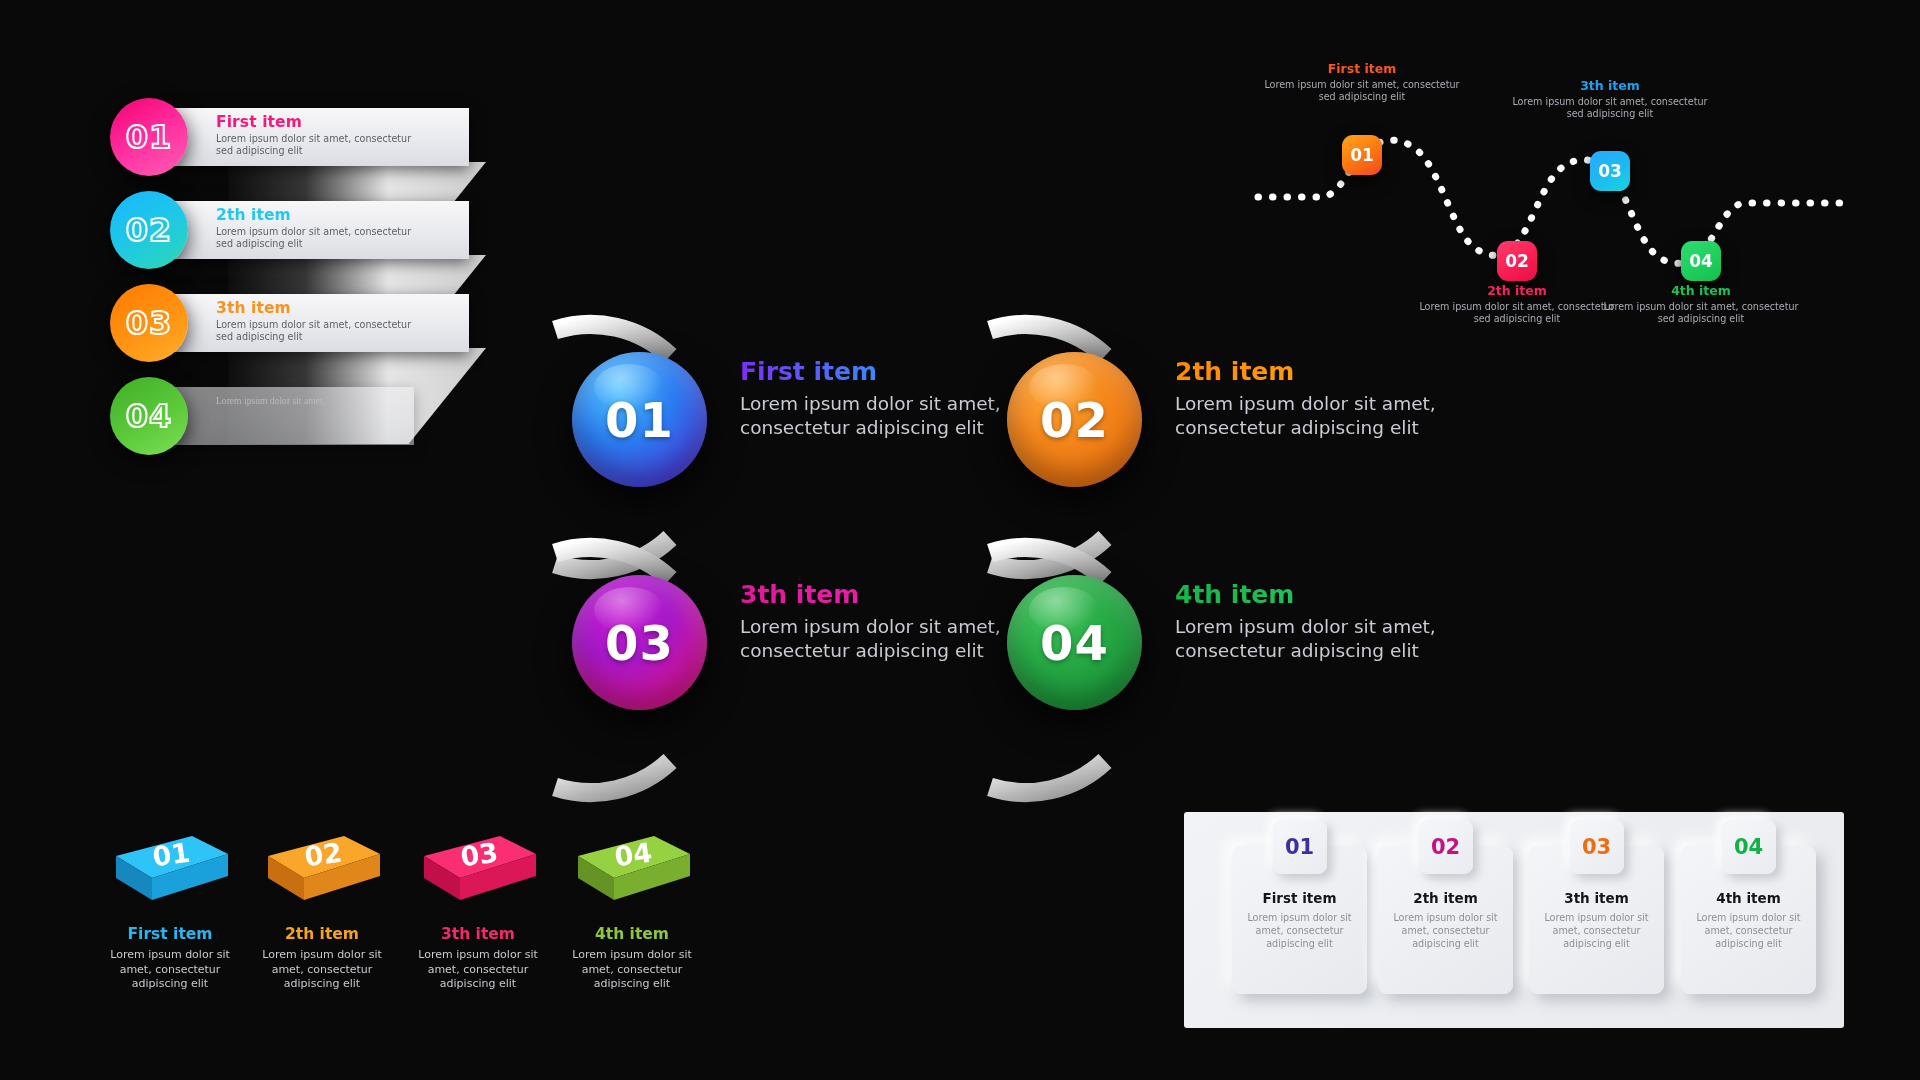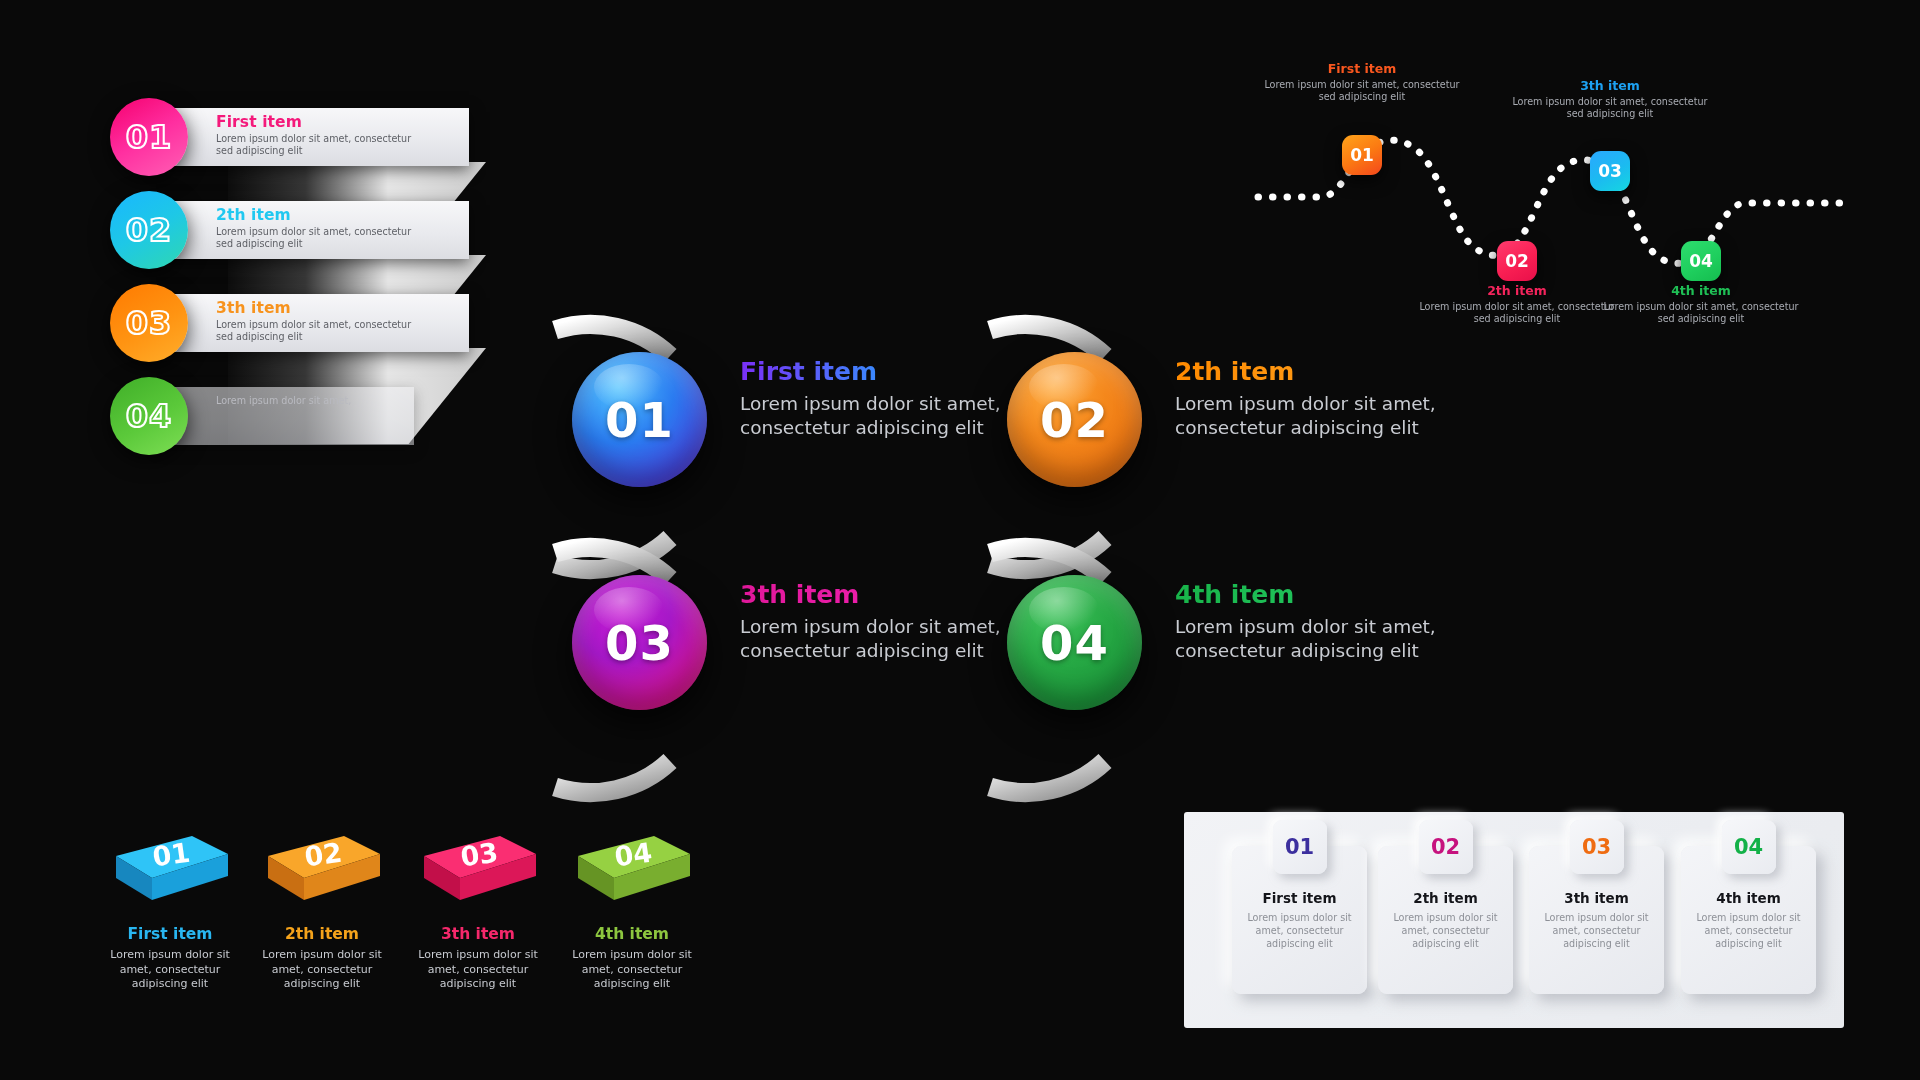--- a/index.html
+++ b/index.html
@@ -30,21 +30,21 @@
   .zz-bar{
     position:absolute; left:46px; top:2px; width:313px; height:58px;
     background:linear-gradient(180deg,#f7f7f9 0%, #e9eaee 55%, #dcdde2 100%);
     box-shadow:0 4px 14px rgba(0,0,0,.55);
   }
   .zz-bar.faded{ opacity:.55; width:258px;
     background:linear-gradient(180deg,#efeff2 0%, #e3e4e8 60%, #d6d7dc 100%); }
   .zz-txt{ position:absolute; left:106px; top:8px; width:200px; }
   .zz-title{ font-size:15.5px; font-weight:bold; line-height:1.1; letter-spacing:.1px;}
   .zz-desc{ font-size:9.6px; color:#5e6066; line-height:1.22; margin-top:2px;}
-  .zz-desc.ghost{ color:#b9bac0; }
+  .zz-desc.ghost{ color:#b9bac0;font-family:Liberation Serif, serif; }
   .zz-circle{
     position:absolute; left:0; top:-8px; width:78px; height:78px; border-radius:50%;
     display:flex; align-items:center; justify-content:center;
     box-shadow:0 6px 20px rgba(0,0,0,.7);
   }
   .zz-num{
     font-size:32px; font-weight:bold; color:transparent;
     -webkit-text-stroke:2px #fff; letter-spacing:1px;
     font-family:"DejaVu Sans", sans-serif;
   }

